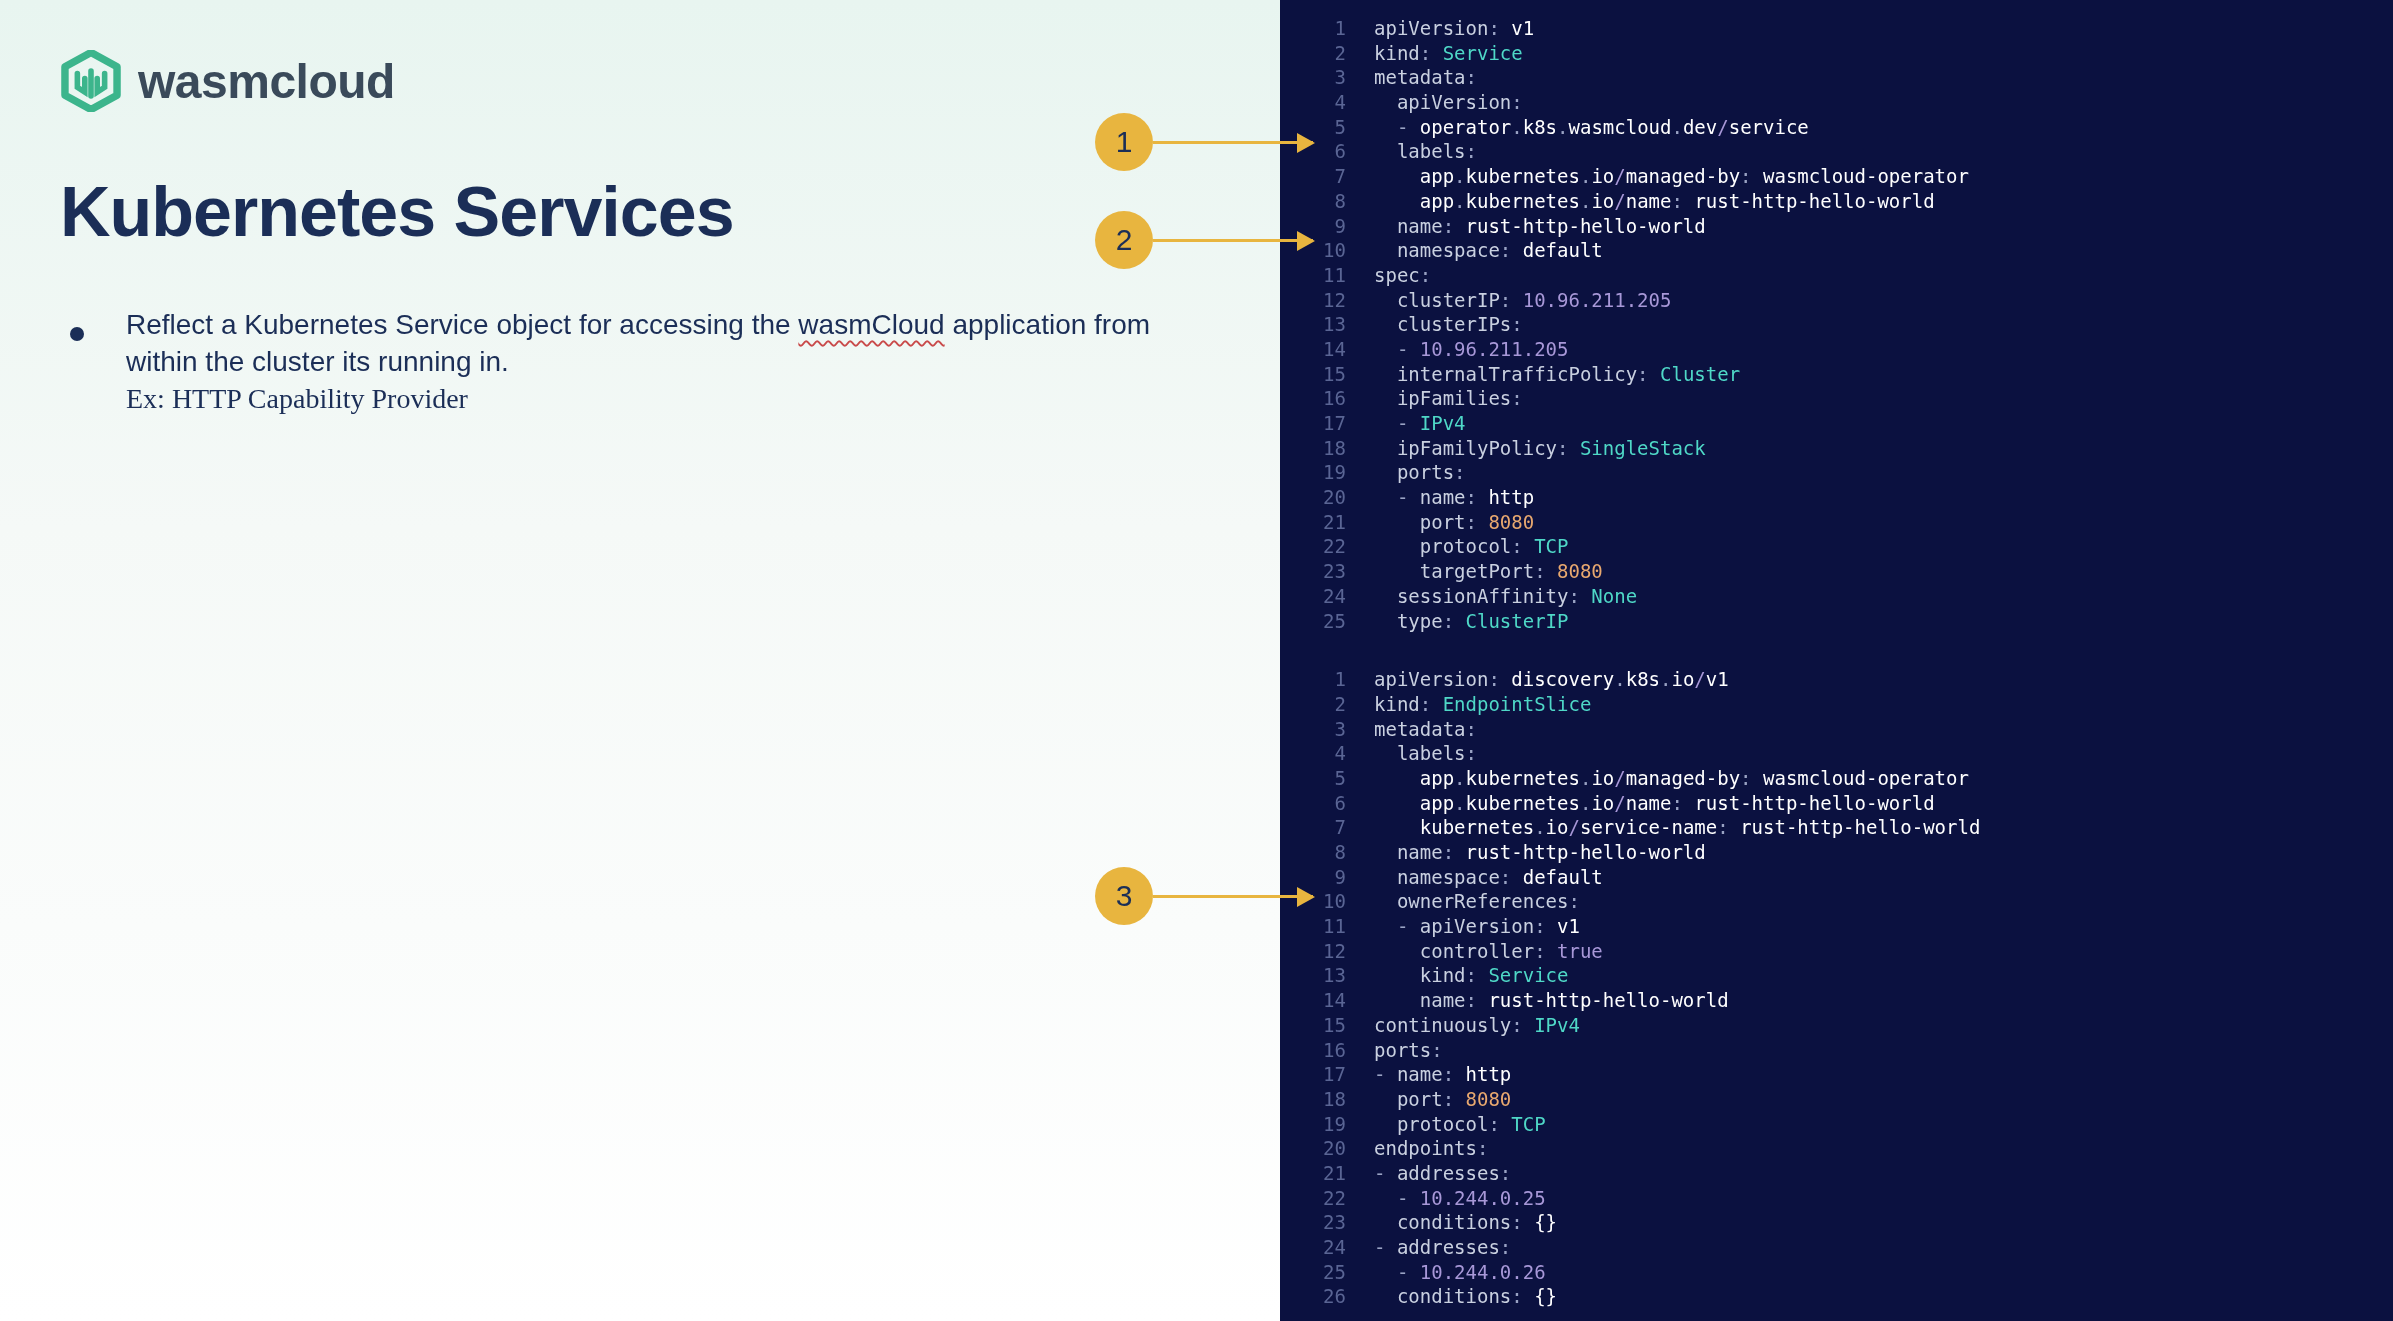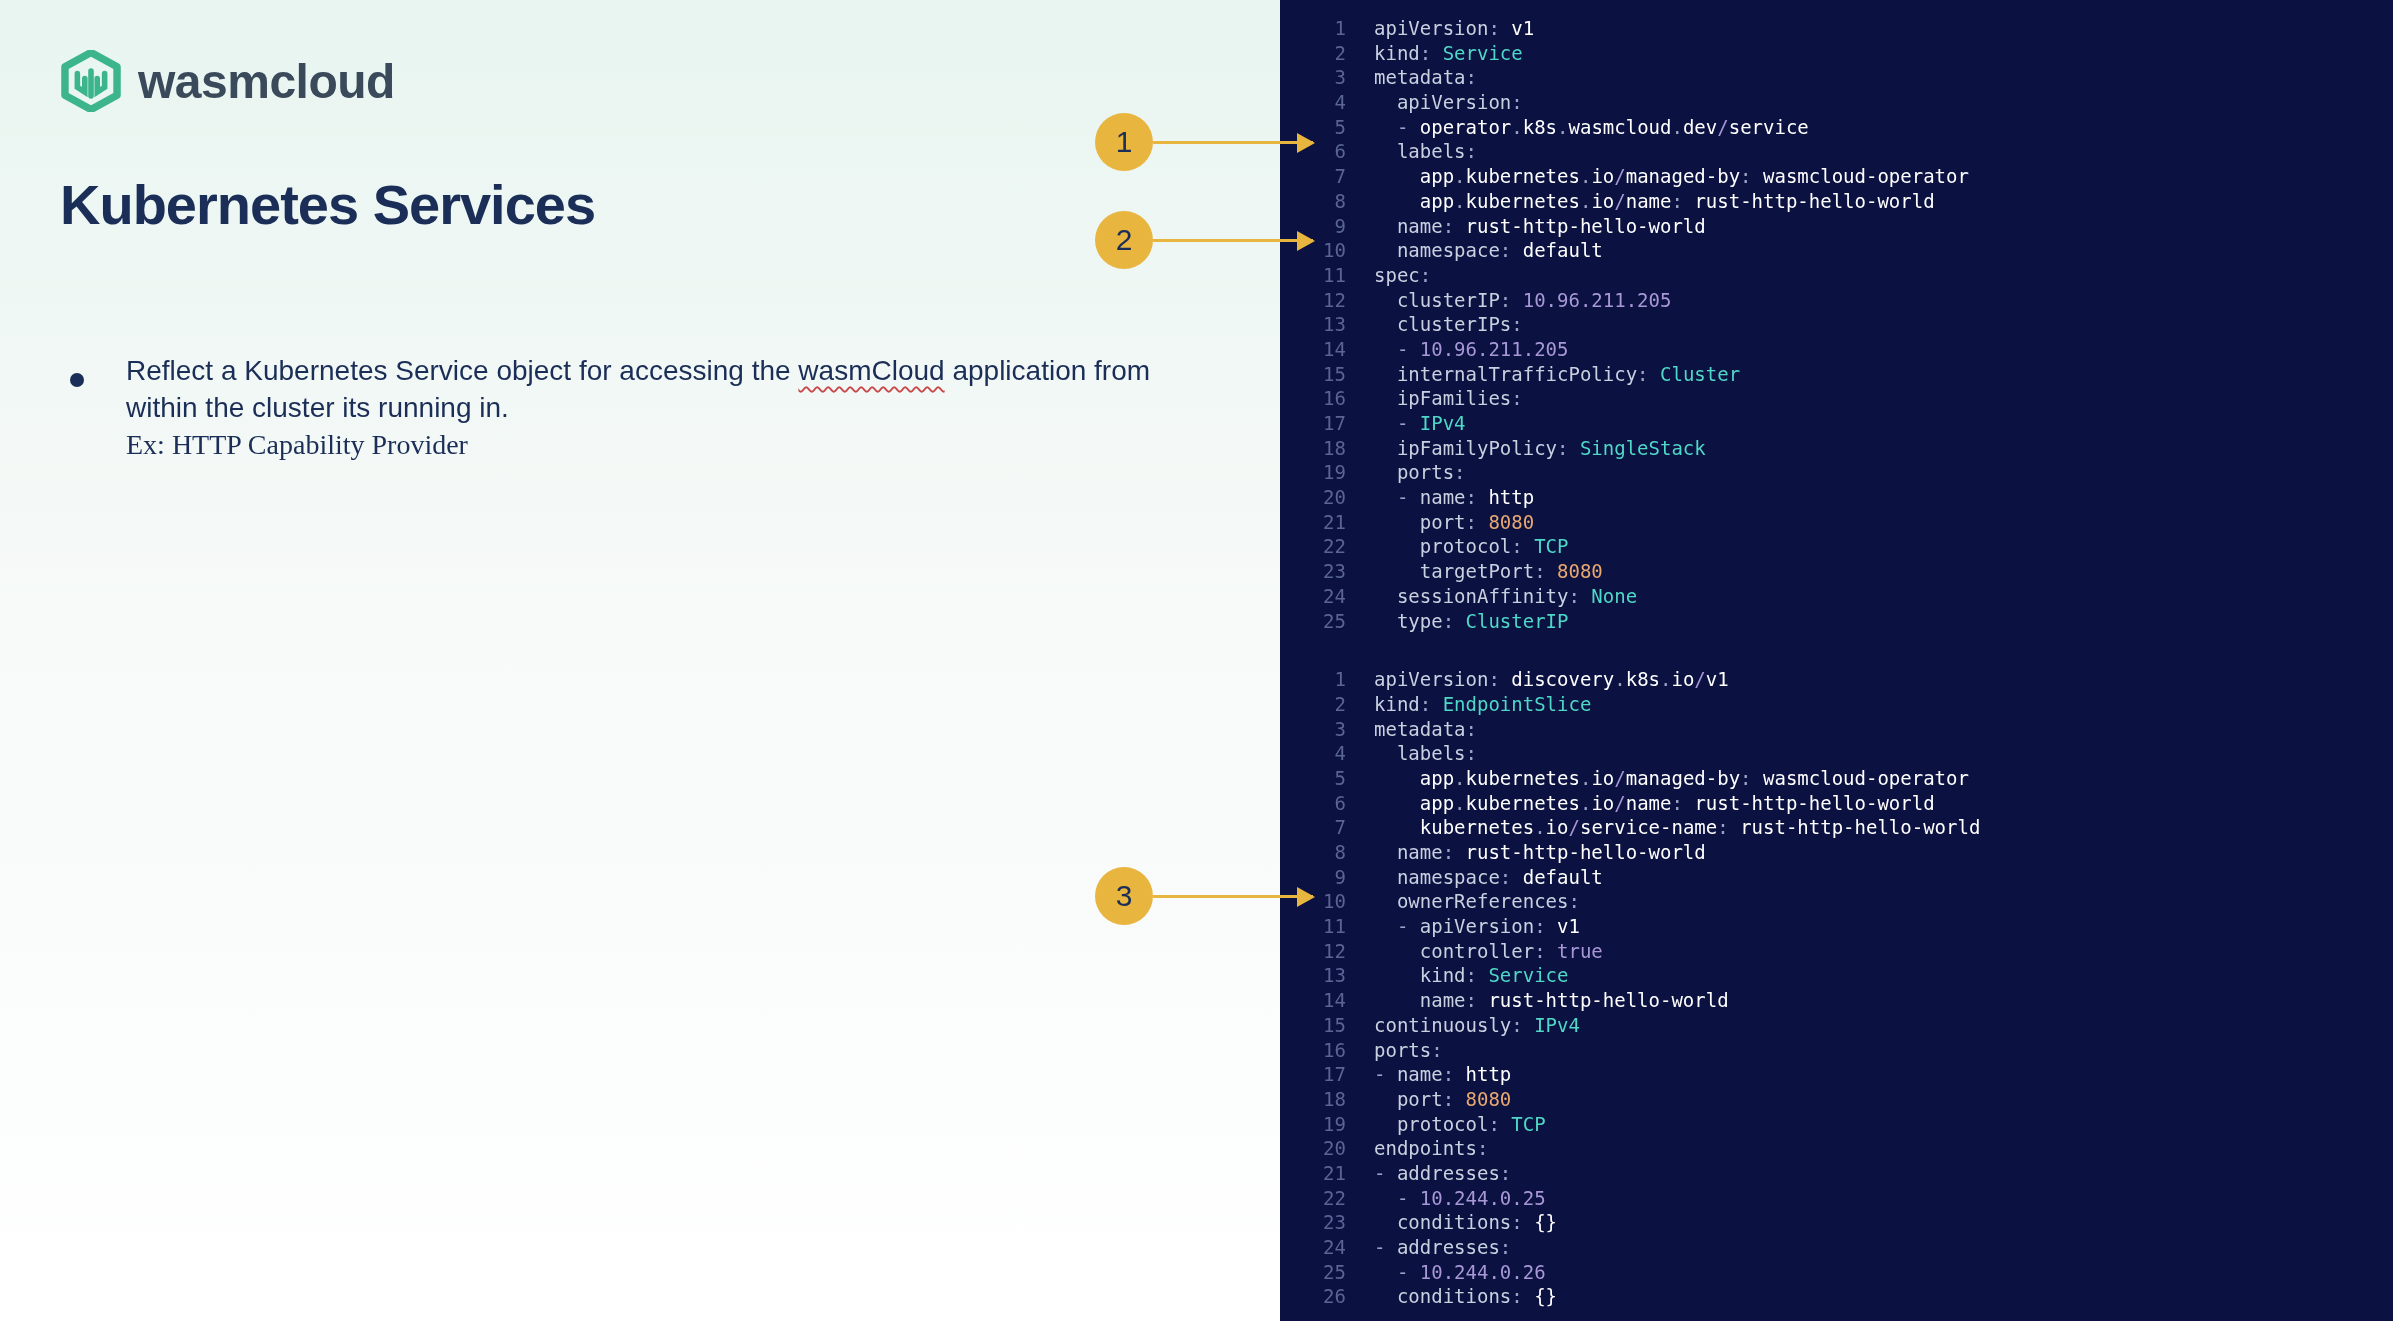--- a/index.html
+++ b/index.html
@@ -31,24 +31,24 @@
       margin-bottom: 60px;
     }
     .logo-icon svg { display: block; }
     .logo-text {
       font-size: 48px;
       font-weight: 600;
       color: #3a4a5a;
       letter-spacing: -0.5px;
     }
     .main-title {
-      font-size: 56px;
+      font-size: 70px;
       font-weight: 800;
       color: #1b2e57;
-      margin-bottom: 116px;
+      margin-bottom: 55px;
       letter-spacing: -1px;
     }
     .bullets {
       list-style: none;
       padding-left: 10px;
     }
     .bullets li {
       position: relative;
       font-size: 28px;
       font-weight: 500;

